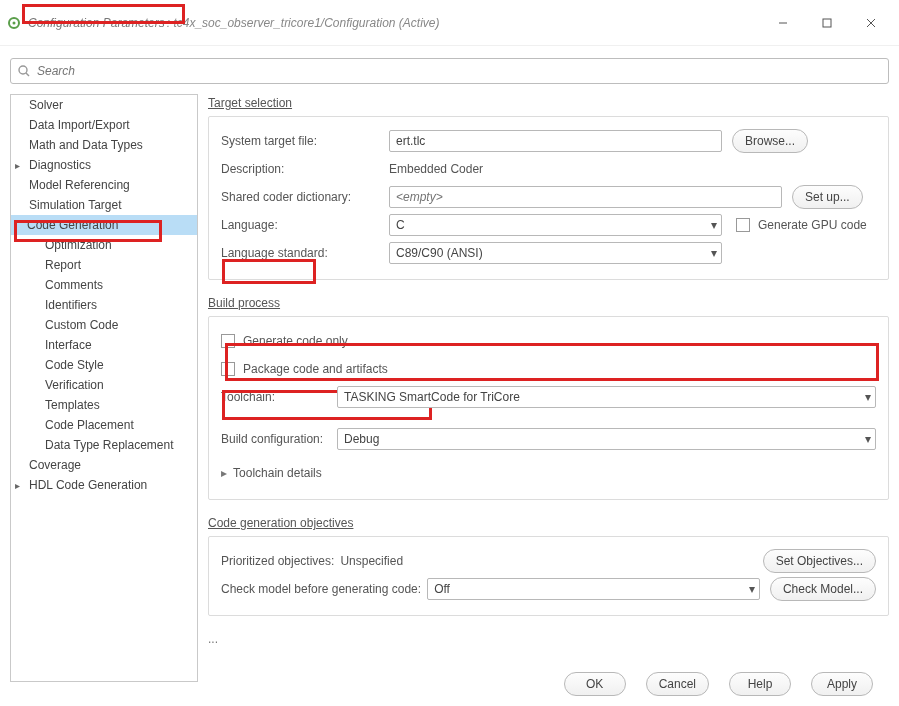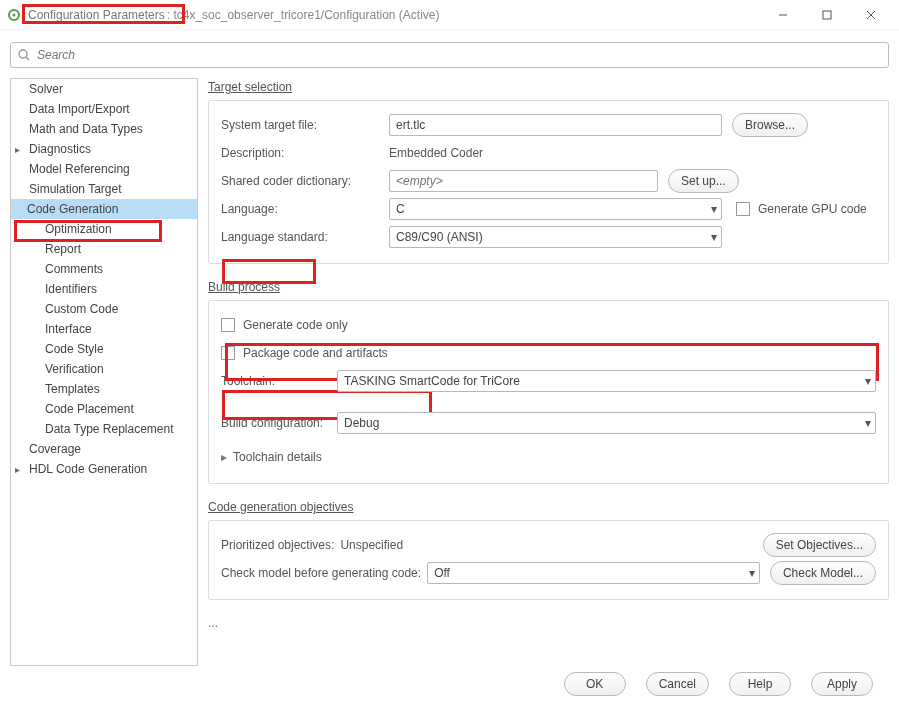--- a/index.html
+++ b/index.html
@@ -1,19 +1,19 @@
 <!DOCTYPE html>
 <html><head>
 <meta charset="utf-8">
 <style>
 * { box-sizing: border-box; margin: 0; padding: 0; font-family: "Segoe UI", Arial, sans-serif; font-size: 12px; }
 body { width: 899px; height: 706px; background: #fff; color: #444; overflow: hidden; }
 
 
-.titlebar { display: flex; align-items: center; height: 30px; padding: 0 6px; background: #fff; border-bottom: 1px solid #f0f0f0; }
+.titlebar { display: flex; align-items: center; height: 46px; padding: 0 6px; background: #fff; border-bottom: 1px solid #f0f0f0; font-style: italic; }
 .titlebar .app-icon { width: 16px; height: 16px; margin-right: 6px; display: flex; align-items: center; justify-content: center; color: #5a9e4a; }
 .titlebar .title-text { flex: 0 0 auto; color: #777; }
 .titlebar .title-rest { flex: 1; color: #888; padding-left: 2px; }
 .winbtns { display: flex; }
 .winbtn { width: 44px; height: 30px; display: flex; align-items: center; justify-content: center; color: #666; }
 
 
 .redbox { position: absolute; border: 3px solid #d22; pointer-events: none; }
 
 
@@ -174,21 +174,21 @@
         <input class="txt" style="width: 333px;" value="ert.tlc">
         <span style="width:10px"></span>
         <button class="btn">Browse...</button>
       </div>
       <div class="row">
         <span class="lbl">Description:</span>
         <span class="static">Embedded Coder</span>
       </div>
       <div class="row">
         <span class="lbl">Shared coder dictionary:</span>
-        <input class="txt empty" style="width: 269px;" placeholder="&lt;empty&gt;">
+        <input class="txt empty" style="width: 393px;" placeholder="&lt;empty&gt;">
         <span style="width:10px"></span>
         <button class="btn">Set up...</button>
       </div>
       <div class="row">
         <span class="lbl">Language:</span>
         <div class="sel" style="width:333px">
           <span>C</span>
           <span class="caret-dn">▾</span>
         </div>
         <span style="width:14px"></span>

